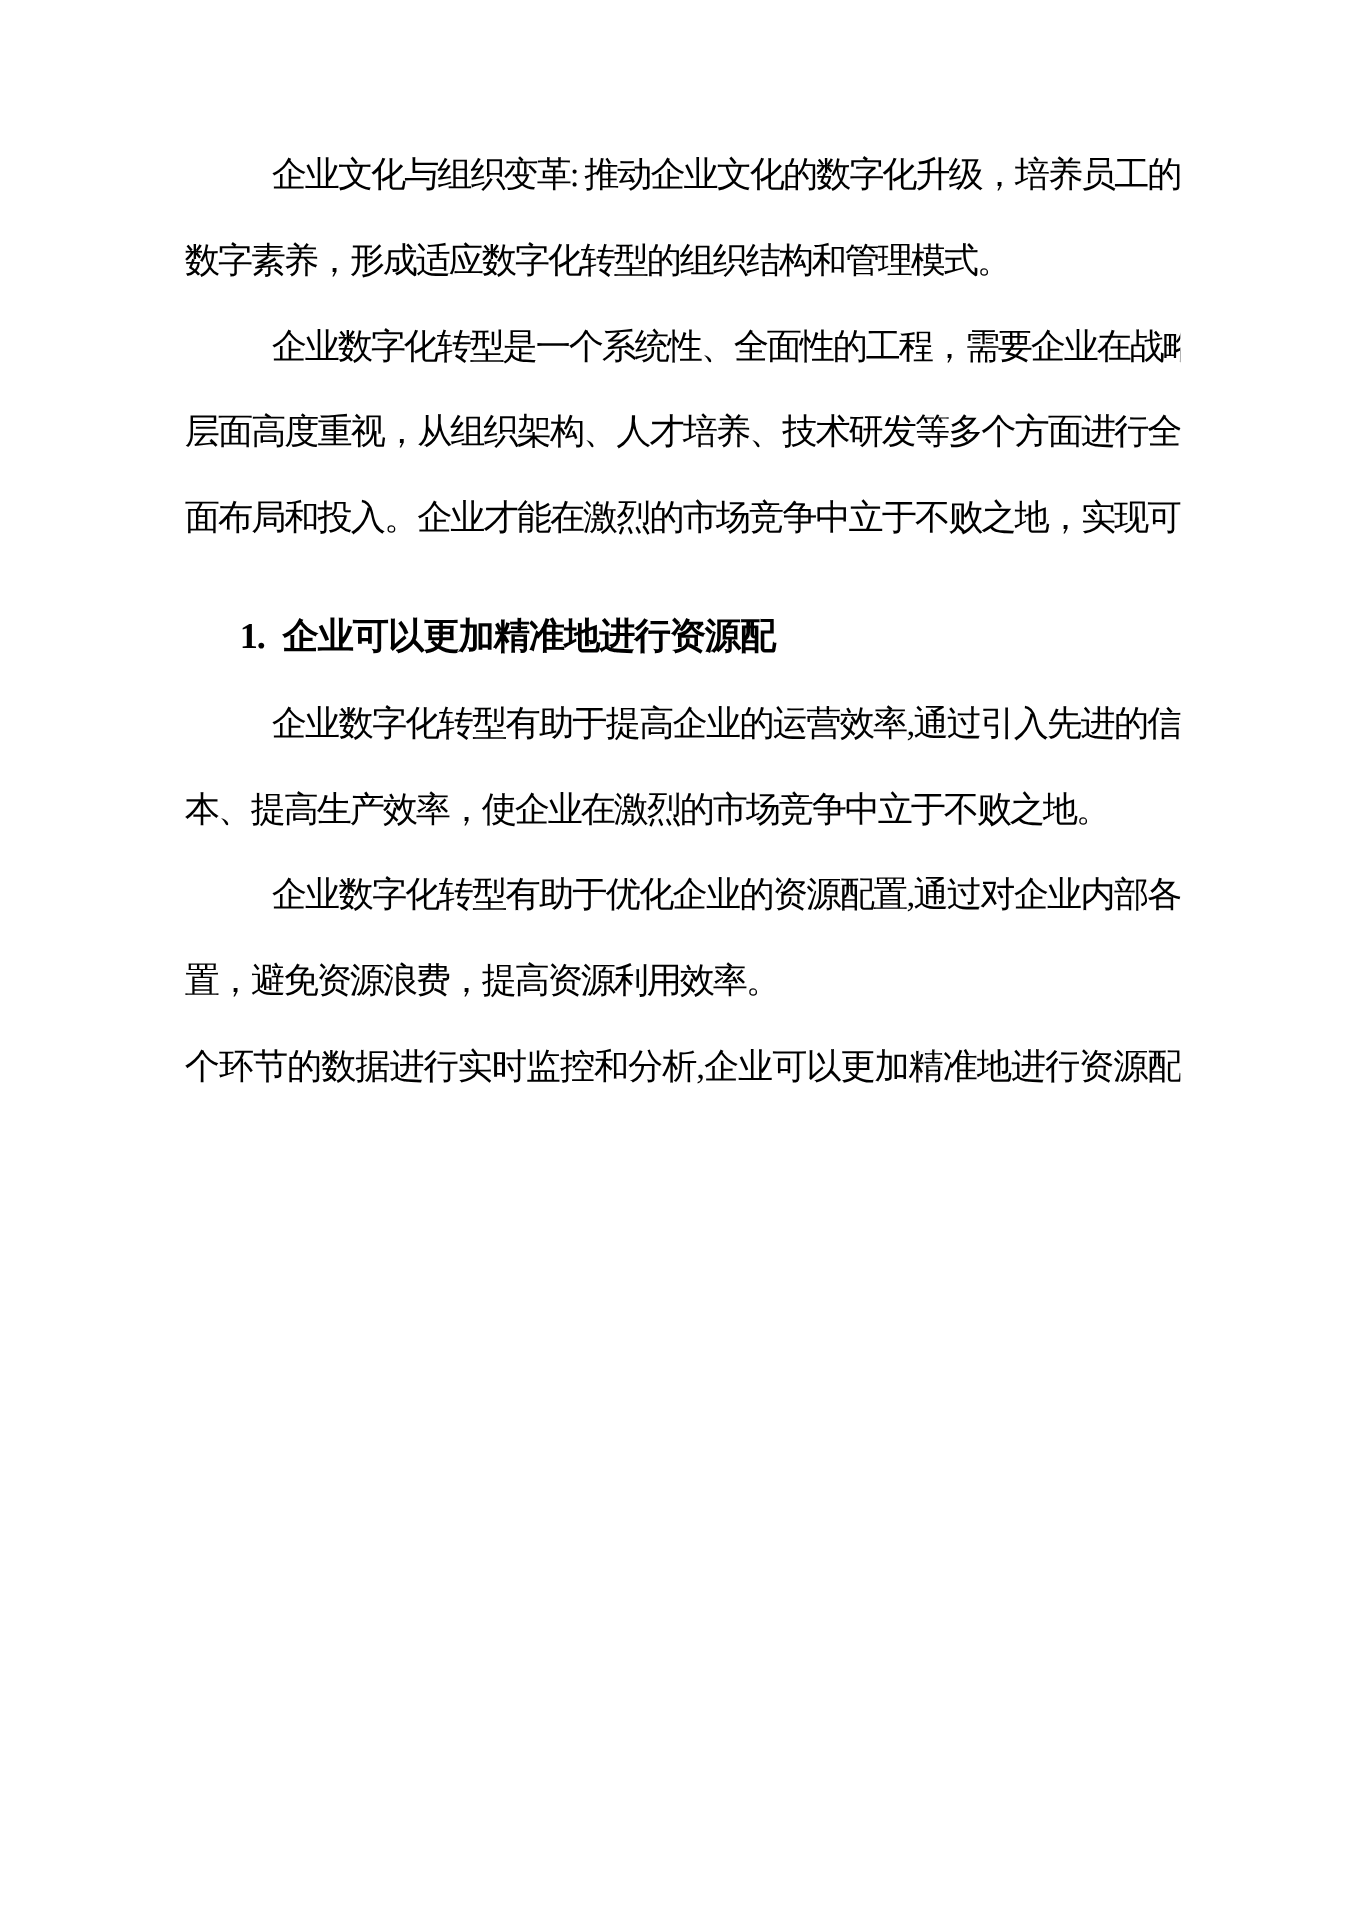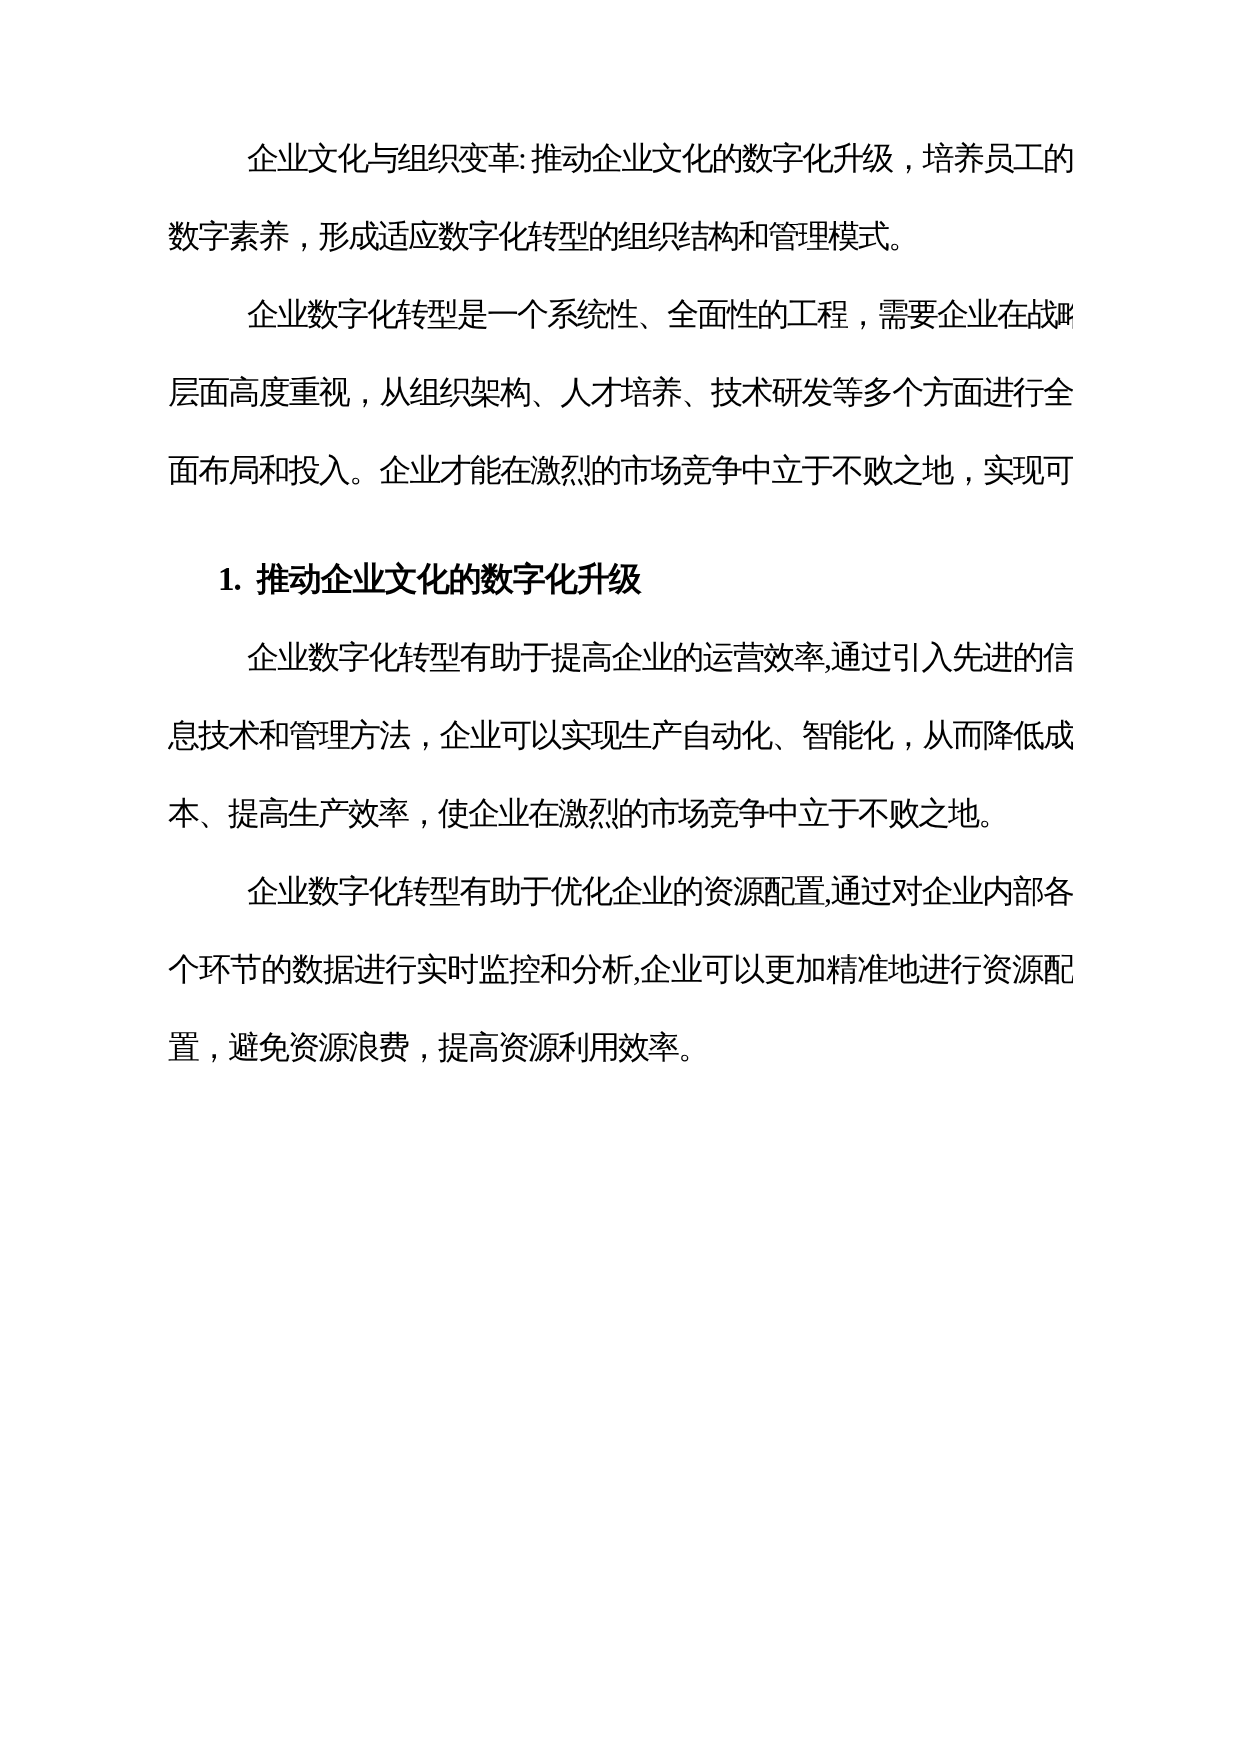--- a/index.html
+++ b/index.html
@@ -56,31 +56,30 @@
     </div>
 
 
     <div class="para">
       <div class="line first">企业数字化转型是一个系统性、全面性的工程，需要企业在战略</div>
       <div class="line">层面高度重视，从组织架构、人才培养、技术研发等多个方面进行全</div>
       <div class="line">面布局和投入。企业才能在激烈的市场竞争中立于不败之地，实现可</div>
     </div>
 
     <div class="heading">
-      <span class="hnum">1.</span><span class="htext">推动企业文化的数字化升级</span>
+      <span class="hnum">1.</span><span class="htext">企业可以更加精准地进行资源配</span>
     </div>
 
     <div class="para">
       <div class="line first">企业数字化转型有助于提高企业的运营效率,通过引入先进的信</div>
-      <div class="line">息技术和管理方法，企业可以实现生产自动化、智能化，从而降低成</div>
       <div class="line last">本、提高生产效率，使企业在激烈的市场竞争中立于不败之地。</div>
     </div>
 
     <div class="para">
       <div class="line first">企业数字化转型有助于优化企业的资源配置,通过对企业内部各</div>
+      <div class="line last">置，避免资源浪费，提高资源利用效率。</div>
       <div class="line">个环节的数据进行实时监控和分析,企业可以更加精准地进行资源配</div>
-      <div class="line last">置，避免资源浪费，提高资源利用效率。</div>
     </div>
 
 
 
   </div>
 </div>
 
 </body></html>

